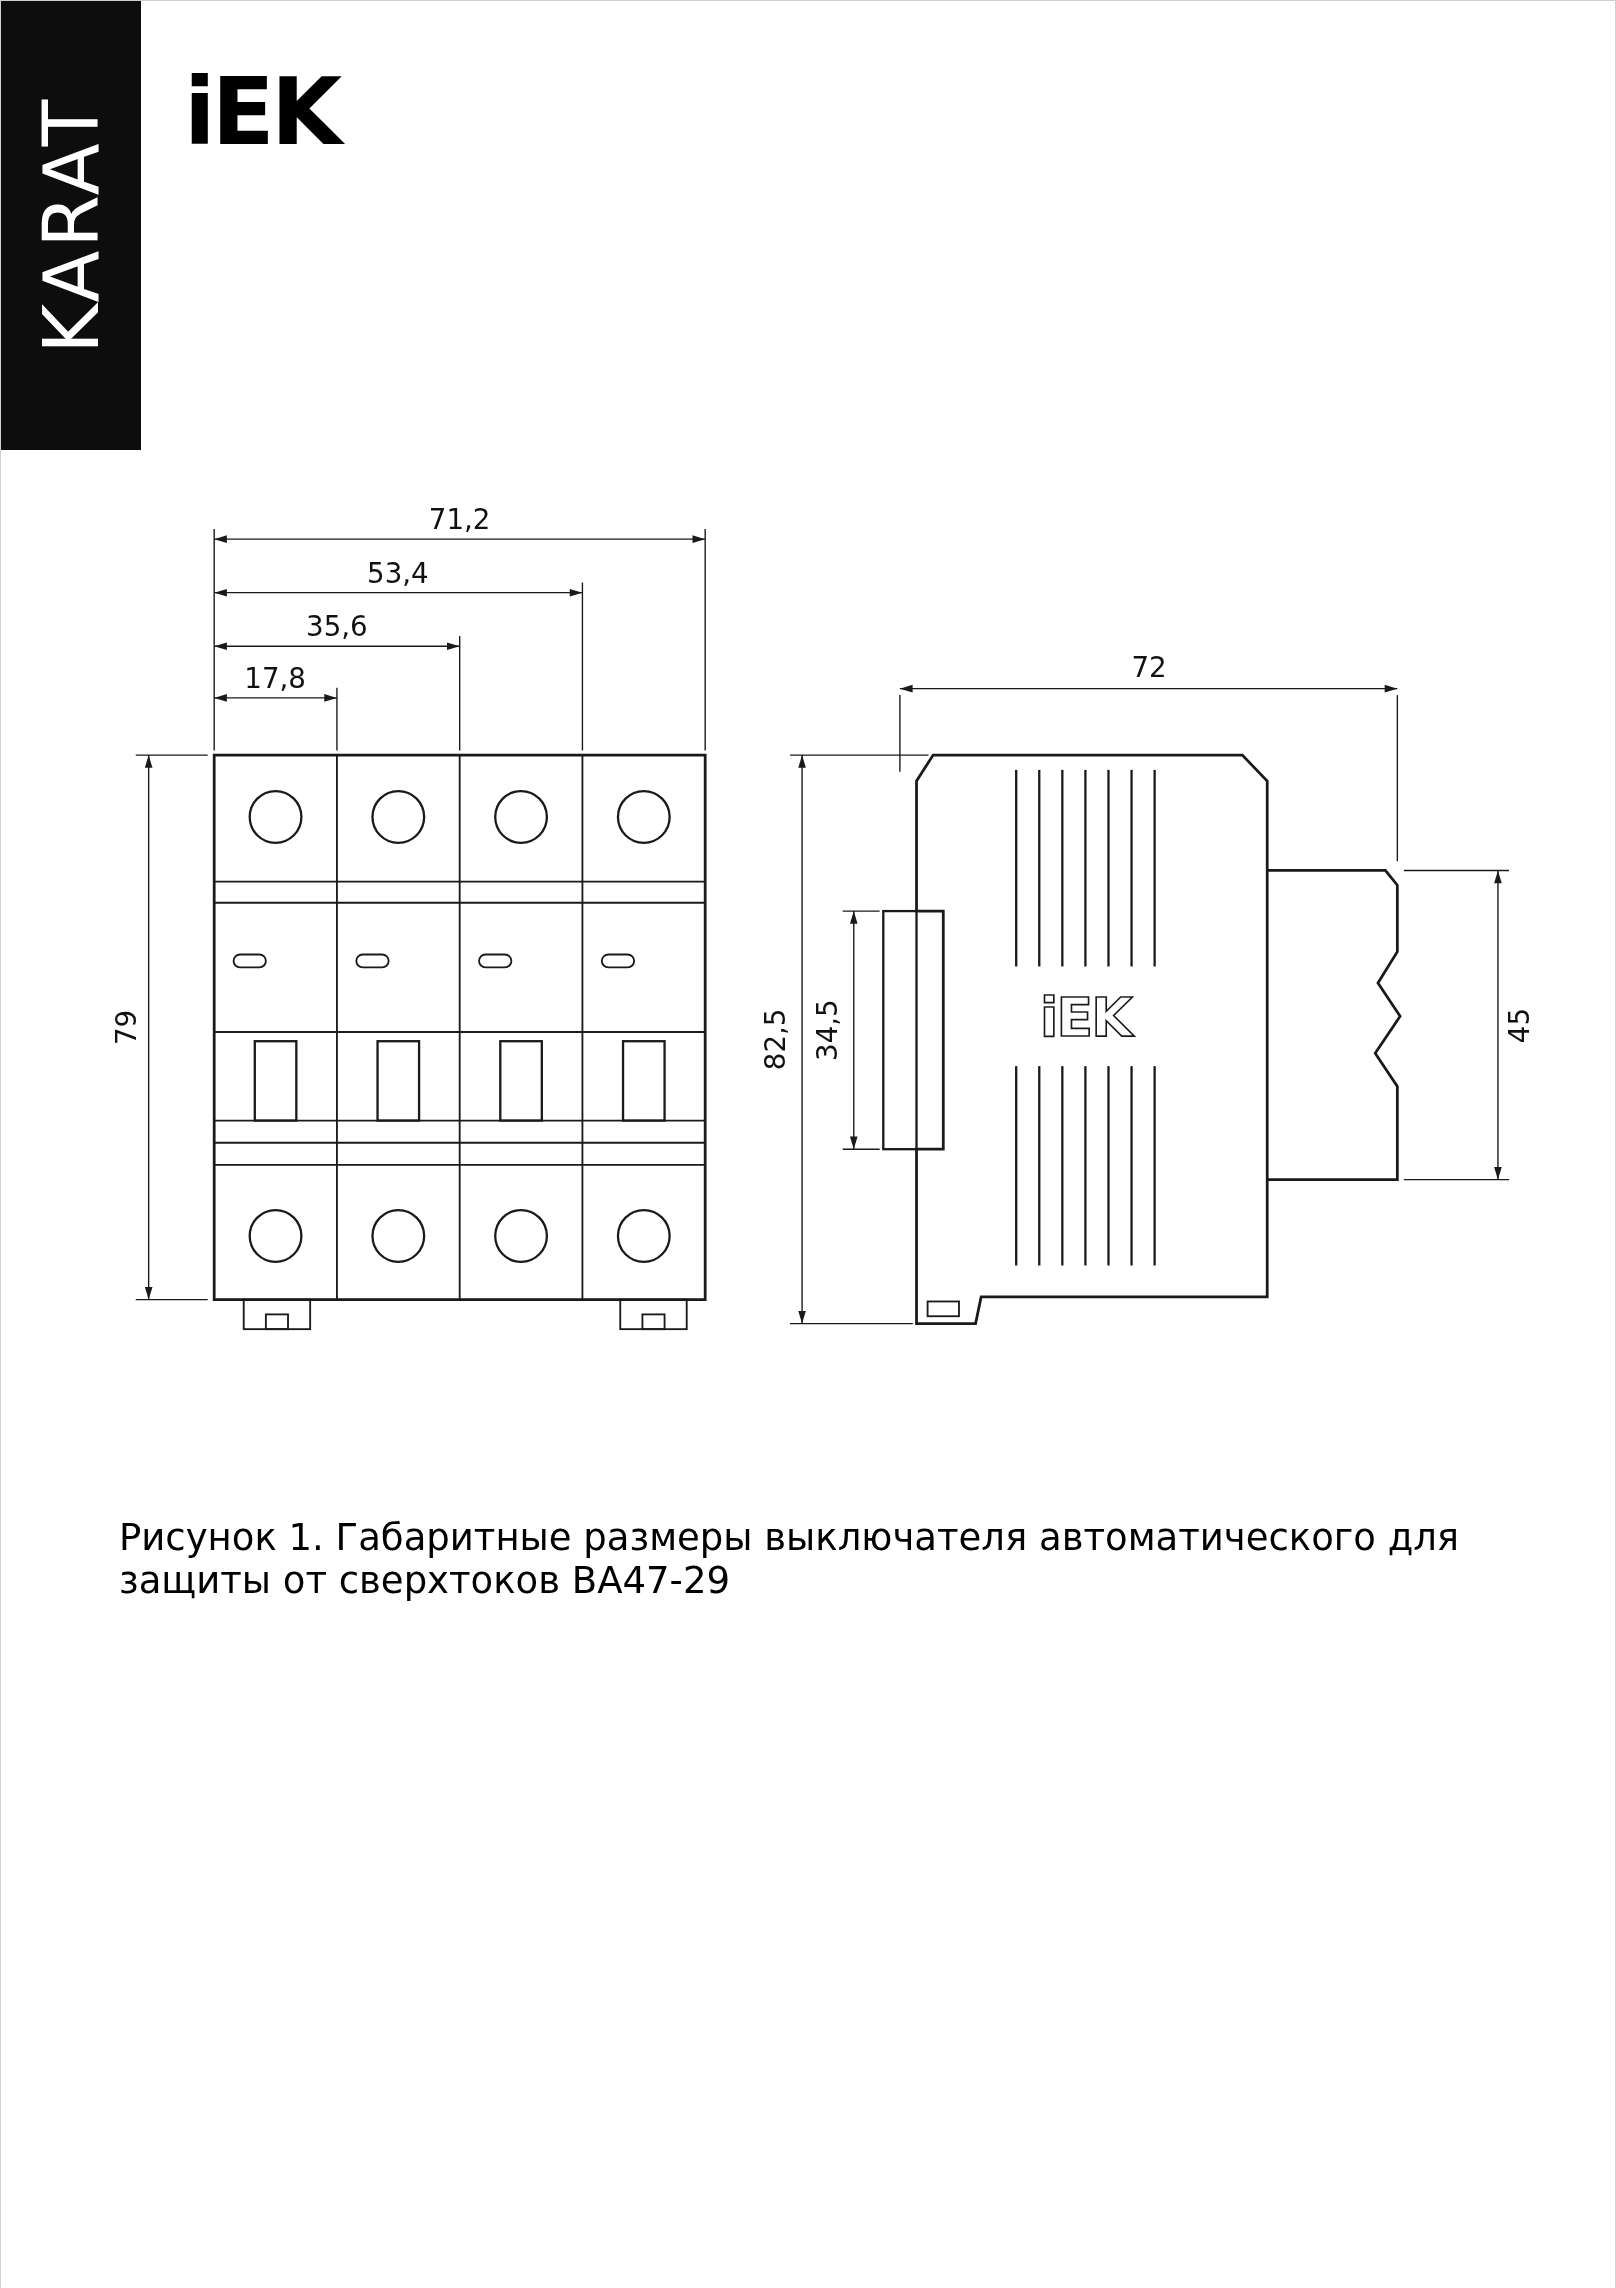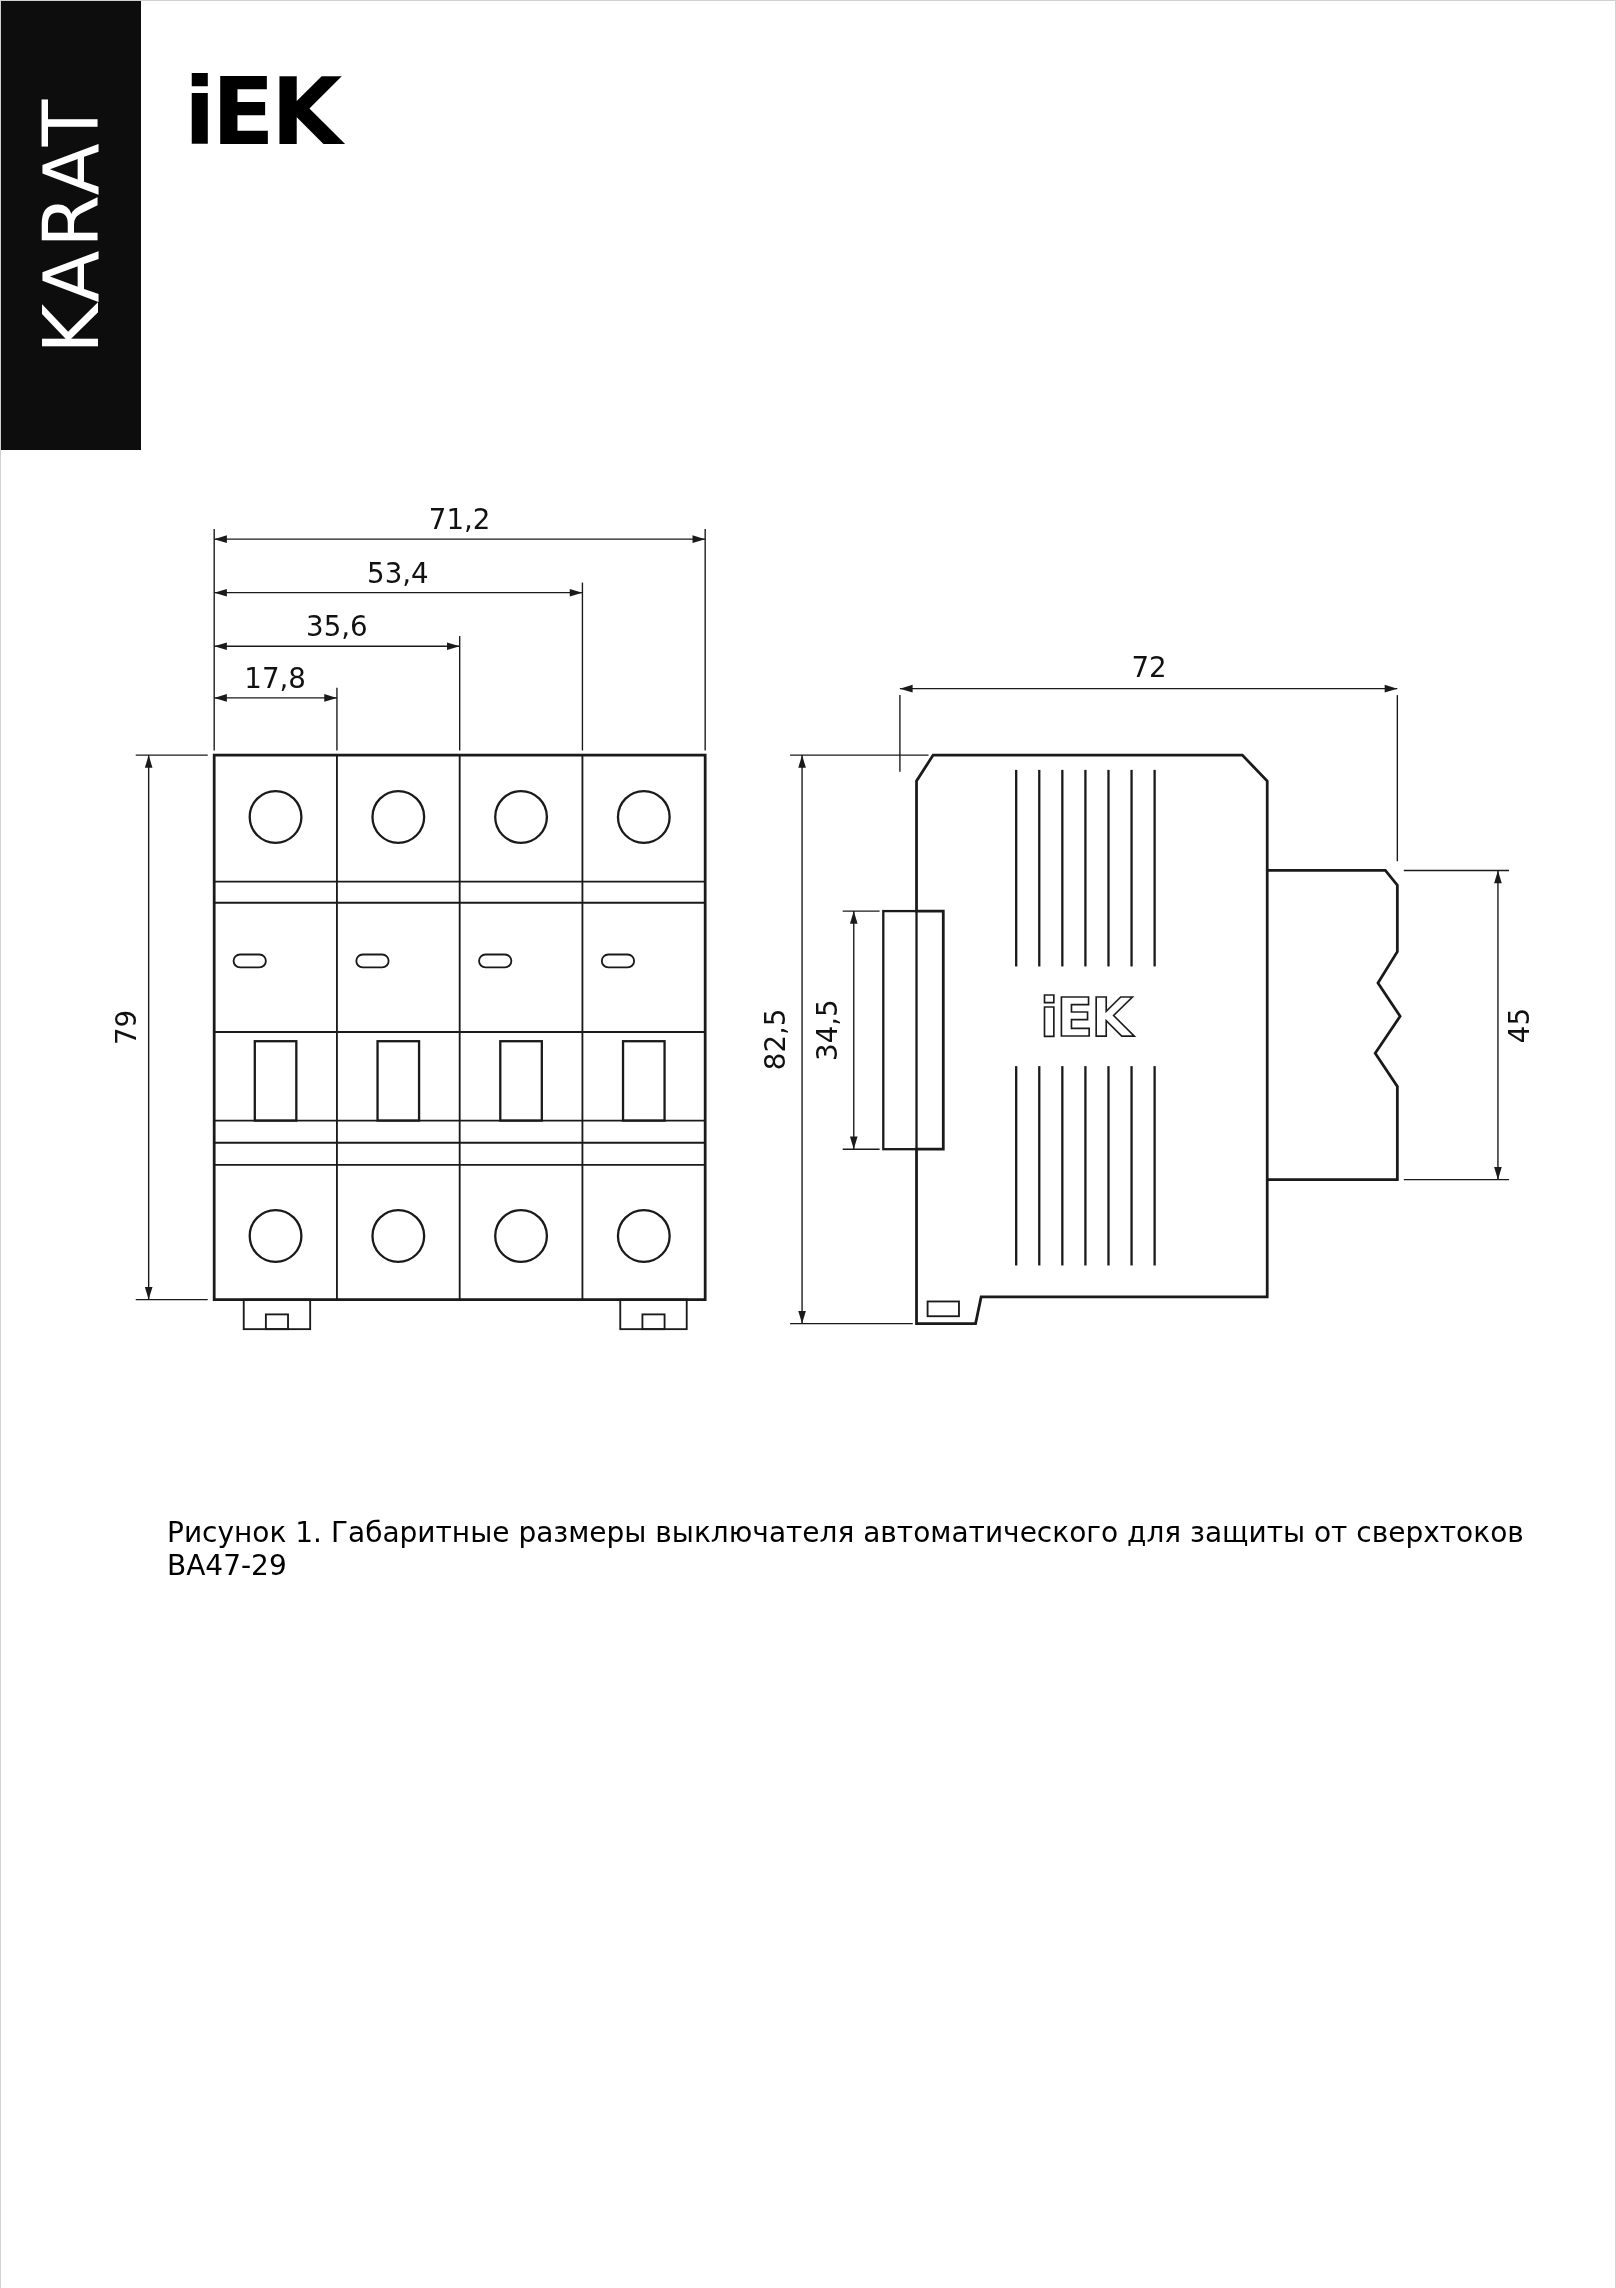--- a/index.html
+++ b/index.html
@@ -38,23 +38,22 @@
     color:#000000;
   }
   .drawing-svg{
     position:absolute;
     left:0;top:0;
   }
   .figure-caption{
     position:absolute;
     left:118px;top:1515px;
     width:1384px;
-    font-size:28px;
+    font-size:37px;
     color:#000000;
-    margin-left:48px;
   }
   svg text{
     font-family:"DejaVu Sans","Liberation Sans",sans-serif;
     font-size:30px;
     fill:#111111;
   }
   svg text.device-logo{
     font-size:58px;
     font-weight:bold;
     letter-spacing:-2px;

